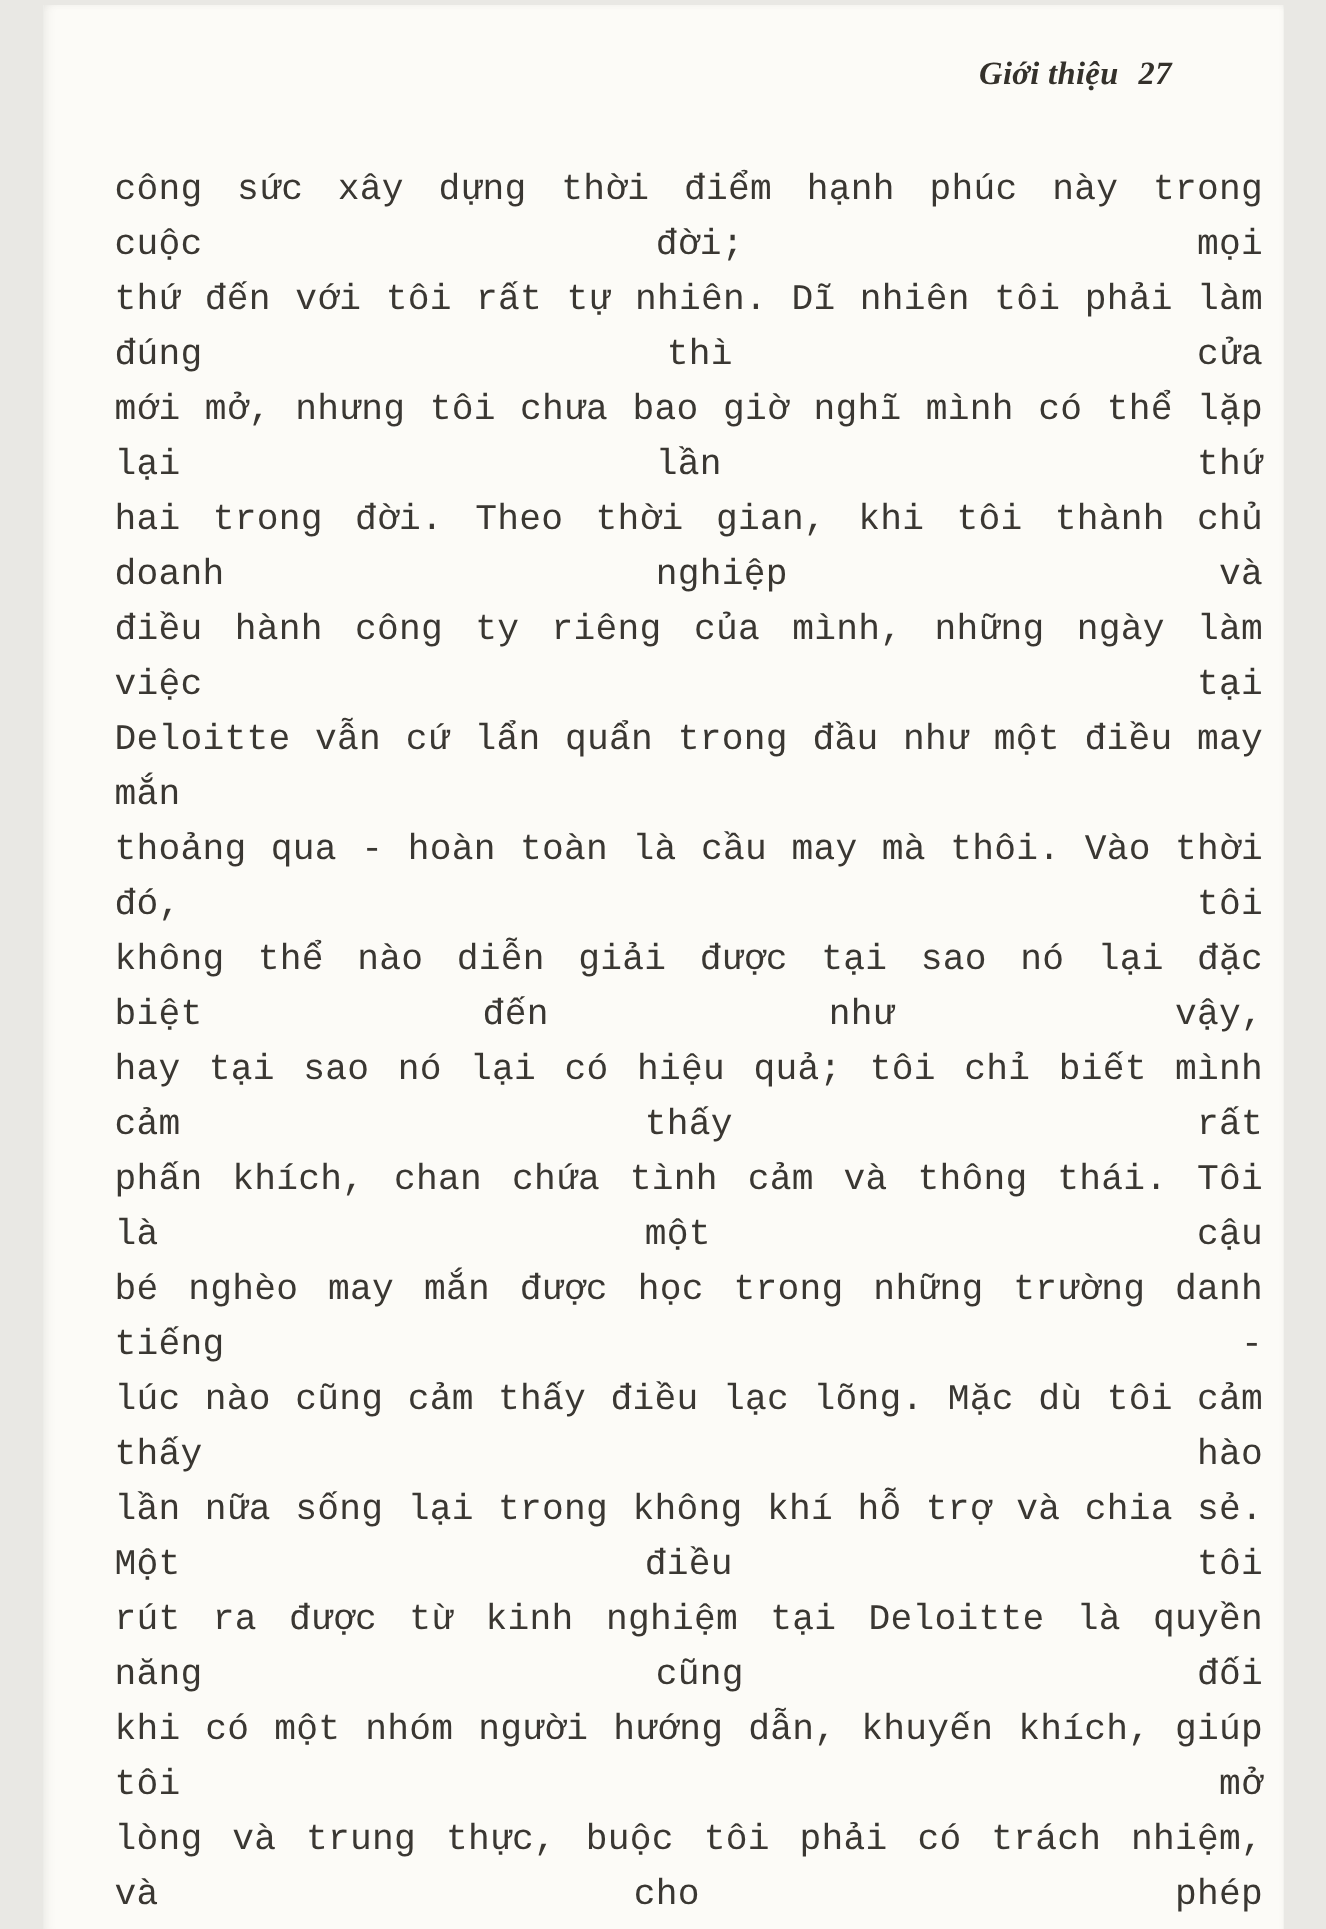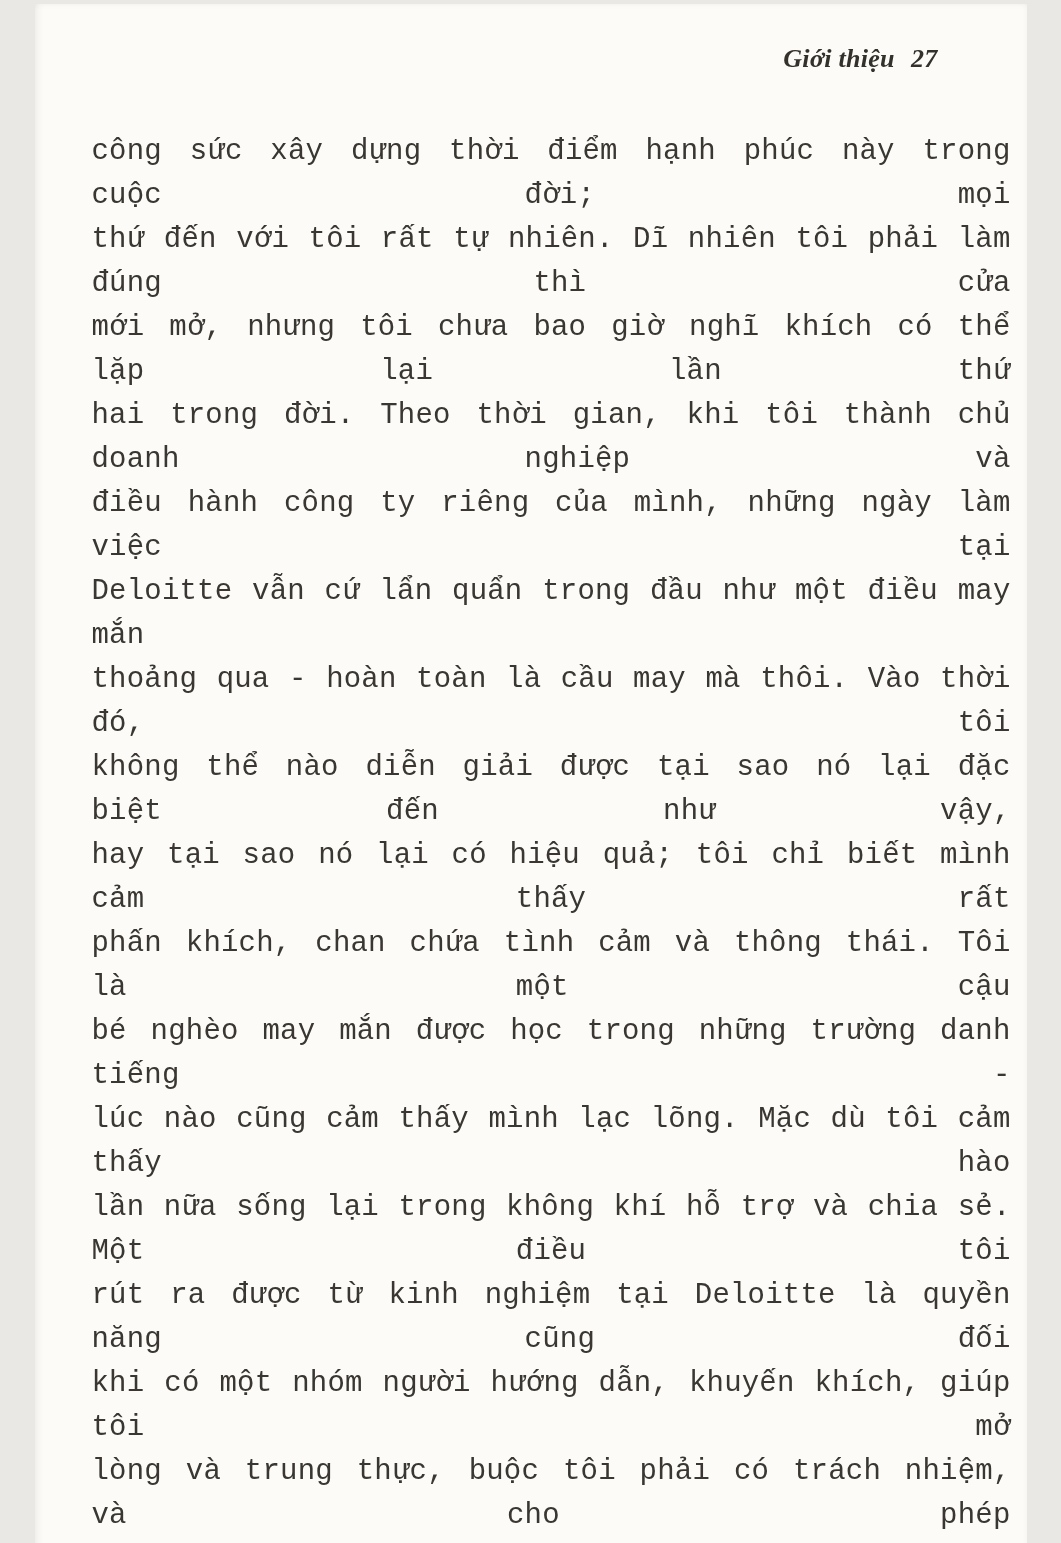--- a/index.html
+++ b/index.html
@@ -65,30 +65,30 @@
 
 <div class="page">
 
   <div class="running-header">
     <span class="section">Giới thiệu</span><span class="pagenum">27</span>
   </div>
 
   <div class="body-text" id="paragraph-container">
       <div class="line">công sức xây dựng thời điểm hạnh phúc này trong cuộc đời; mọi</div>
       <div class="line">thứ đến với tôi rất tự nhiên. Dĩ nhiên tôi phải làm đúng thì cửa</div>
-      <div class="line">mới mở, nhưng tôi chưa bao giờ nghĩ khích có thể lặp lại lần thứ</div>
+      <div class="line">mới mở, nhưng tôi chưa bao giờ nghĩ mình có thể lặp lại lần thứ</div>
       <div class="line">hai trong đời. Theo thời gian, khi tôi thành chủ doanh nghiệp và</div>
       <div class="line">điều hành công ty riêng của mình, những ngày làm việc tại</div>
       <div class="line">Deloitte vẫn cứ lẩn quẩn trong đầu như một điều may mắn</div>
       <div class="line">thoảng qua - hoàn toàn là cầu may mà thôi. Vào thời đó, tôi</div>
       <div class="line">không thể nào diễn giải được tại sao nó lại đặc biệt đến như vậy,</div>
       <div class="line">hay tại sao nó lại có hiệu quả; tôi chỉ biết mình cảm thấy rất</div>
       <div class="line">phấn khích, chan chứa tình cảm và thông thái. Tôi là một cậu</div>
       <div class="line">bé nghèo may mắn được học trong những trường danh tiếng -</div>
-      <div class="line">lúc nào cũng cảm thấy mình lạc lõng. Mặc dù tôi cảm thấy hào</div>
+      <div class="line">lúc nào cũng cảm thấy điều lạc lõng. Mặc dù tôi cảm thấy hào</div>
       <div class="line">lần nữa sống lại trong không khí hỗ trợ và chia sẻ. Một điều tôi</div>
       <div class="line">rút ra được từ kinh nghiệm tại Deloitte là quyền năng cũng đối</div>
       <div class="line">khi có một nhóm người hướng dẫn, khuyến khích, giúp tôi mở</div>
       <div class="line">lòng và trung thực, buộc tôi phải có trách nhiệm, và cho phép</div>
       <div class="line last">muốn tìm cách tái tạo trải nghiệm này.</div>
     </div>
 
 </div>
 
 </body></html>

